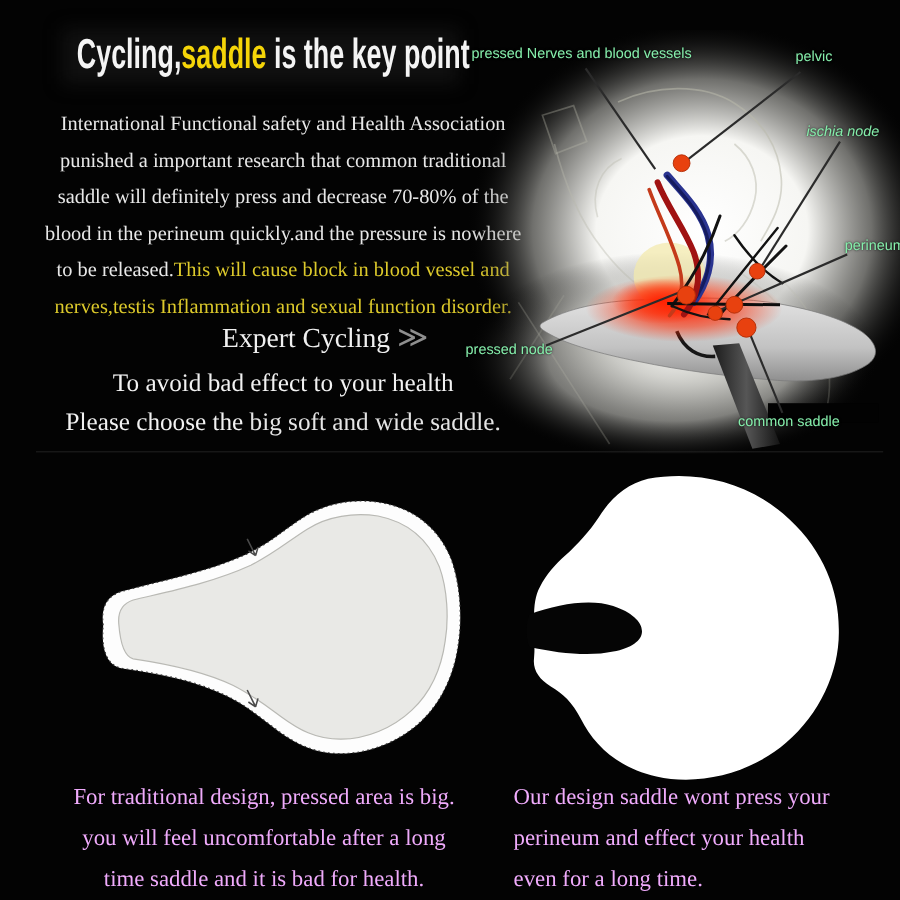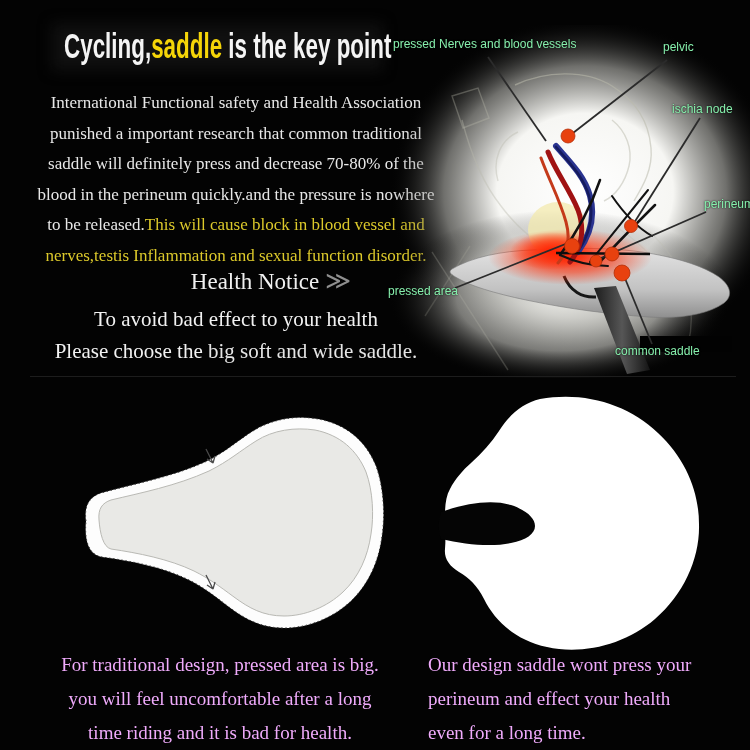--- a/index.html
+++ b/index.html
@@ -38,21 +38,21 @@
 
   <div class="para">
     <div>International Functional safety and Health Association</div>
     <div>punished a important research that common traditional</div>
     <div>saddle will definitely press and decrease 70-80% of the</div>
     <div>blood in the perineum quickly.and the pressure is nowhere</div>
     <div><span>to be released.</span><span class="yellow">This will cause block in blood vessel and</span></div>
     <div class="yellow">nerves,testis Inflammation and sexual function disorder.</div>
   </div>
 
-  <div class="expert"><span>Health Notice</span> <span class="chev">≫</span></div>
+  <div class="expert"><span>Expert Cycling</span> <span class="chev">≫</span></div>
 
   <div class="advice">
     <div>To avoid bad effect to your health</div>
     <div><span>Please choose the </span><span class="yellow">big soft and wide saddle.</span></div>
   </div>
 
   <svg style="left:380px;top:25px;" width="370" height="353" viewBox="380 25 370 353">
     <defs>
       <radialGradient id="glowGrad" cx="50%" cy="50%" r="50%">
         <stop offset="0%" stop-color="#ffffff"></stop>
@@ -137,23 +137,23 @@
       <circle cx="631" cy="226" r="6.5"></circle>
       <circle cx="572" cy="246" r="7.5"></circle>
       <circle cx="612" cy="254" r="7"></circle>
       <circle cx="596" cy="261" r="6"></circle>
       <circle cx="622" cy="273" r="8"></circle>
     </g>
   </svg>
 
   <div class="dlabel" style="left:393px;top:37px;">pressed Nerves and blood vessels</div>
   <div class="dlabel" style="left:663px;top:40px;">pelvic</div>
-  <div class="dlabel" style="left:672px;top:102px;">ischia node</div>
+  <div class="dlabel" style="left:672px;top:102px;font-style:italic;">ischia node</div>
   <div class="dlabel" style="left:678px;top:197px;margin-left:26px;">perineum</div>
-  <div class="dlabel" style="left:388px;top:284px;">pressed area</div>
+  <div class="dlabel" style="left:388px;top:284px;">pressed node</div>
   <div class="dlabel" style="left:615px;top:344px;">common saddle</div>
 
   <div class="divider"></div>
 
   <svg style="left:0;top:382px;" width="750" height="368" viewBox="0 382 750 368">
 
     <g>
       <path fill="#fdfdfd" stroke="#3a3a3a" stroke-width="1" stroke-dasharray="1.5 2.6" d="M 86 521 C 84 506 89 497 101 493 C 133 484 172 477 205 462 C 226 452 237 441 253 431 C 272 419 296 415 318 419 C 346 424 366 441 376 466 C 384 488 385 516 382 536 C 379 560 369 584 351 601 C 333 618 308 628 284 628 C 261 628 245 619 229 607 C 213 595 205 588 189 580 C 163 567 131 561 102 557 C 90 555 84 543 86 521 Z"></path>
       <path fill="#e9e9e6" stroke="#b9b9b4" stroke-width="1" d="M 99 520 C 98 509 102 503 111 500 C 140 493 176 486 209 471 C 229 461 240 451 256 441 C 273 430 295 427 315 430 C 340 435 357 450 366 472 C 373 491 374 516 371 534 C 368 556 359 577 343 592 C 327 607 305 616 284 616 C 263 616 249 608 234 597 C 219 586 210 579 194 571 C 169 559 138 553 111 549 C 103 547 100 533 99 520 Z"></path>
       <g fill="none" stroke="#4a4a4a" stroke-width="1.3">
@@ -164,21 +164,21 @@
 
     <g>
       <path fill="#ffffff" d="M 540 399 C 584 391 628 404 658 433 C 686 459 699 492 699 524 C 700 558 684 594 655 619 C 625 645 582 655 547 647 C 515 640 495 621 484 599 C 477 585 469 578 459 572 C 449 566 444 558 445 549 C 446 538 445 524 445 515 C 445 505 446 496 450 489 C 455 479 463 470 471 463 C 482 453 491 443 499 431 C 509 415 523 403 540 399 Z"></path>
       <path fill="#050505" d="M 441 512 C 466 503 492 499 511 505 C 526 510 535 518 535 526 C 535 534 526 540 511 543 C 493 547 466 545 441 539 C 438 530 438 521 441 512 Z"></path>
     </g>
   </svg>
 
   <div class="caption caption-left">
     <div>For traditional design, pressed area is big.</div>
     <div>you will feel uncomfortable after a long</div>
-    <div>time riding and it is bad for health.</div>
+    <div>time saddle and it is bad for health.</div>
   </div>
   <div class="caption caption-right">
     <div>Our design saddle wont press your</div>
     <div>perineum and effect your health</div>
     <div>even for a long time.</div>
   </div>
 
 </div>
 
 </body></html>

